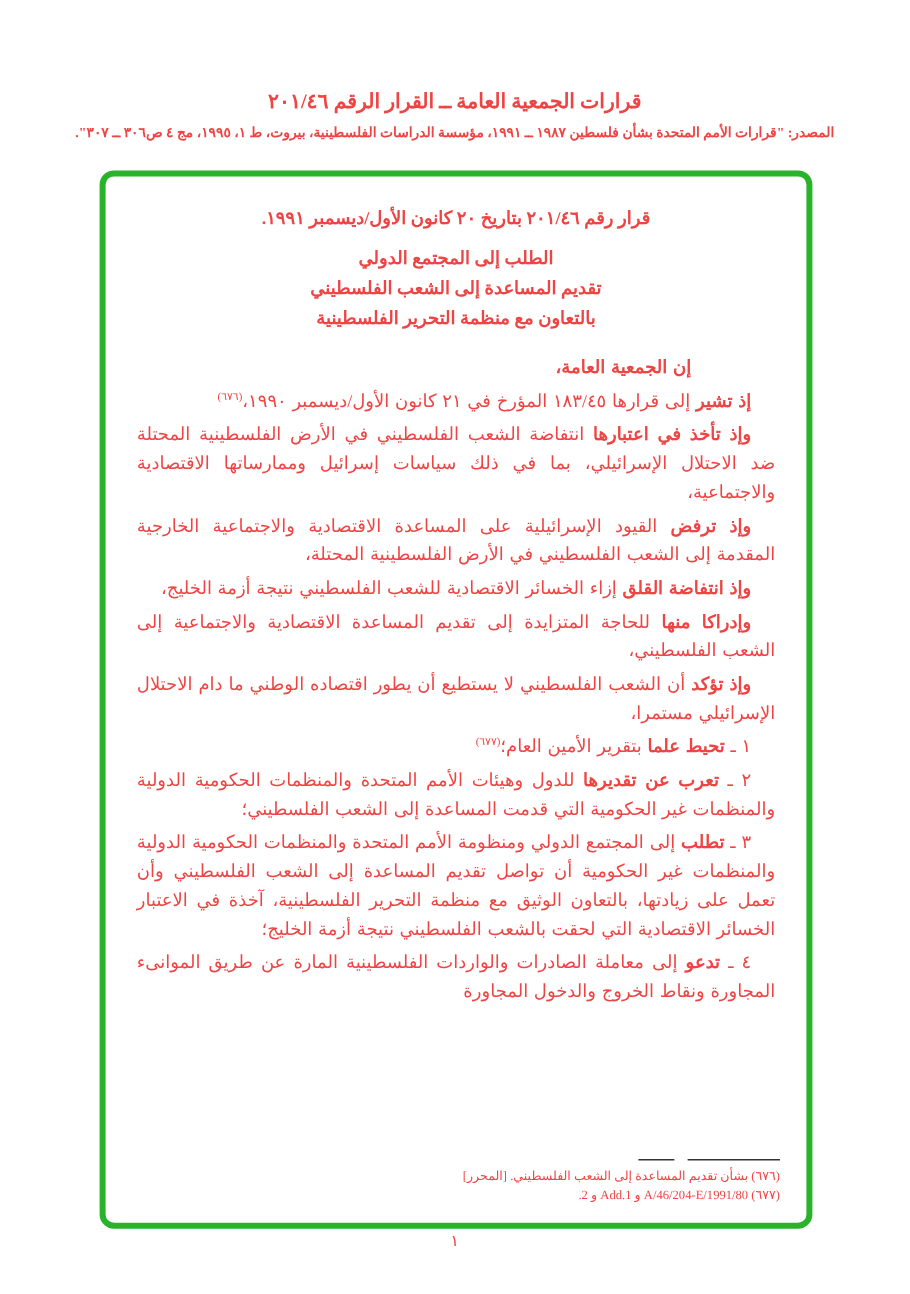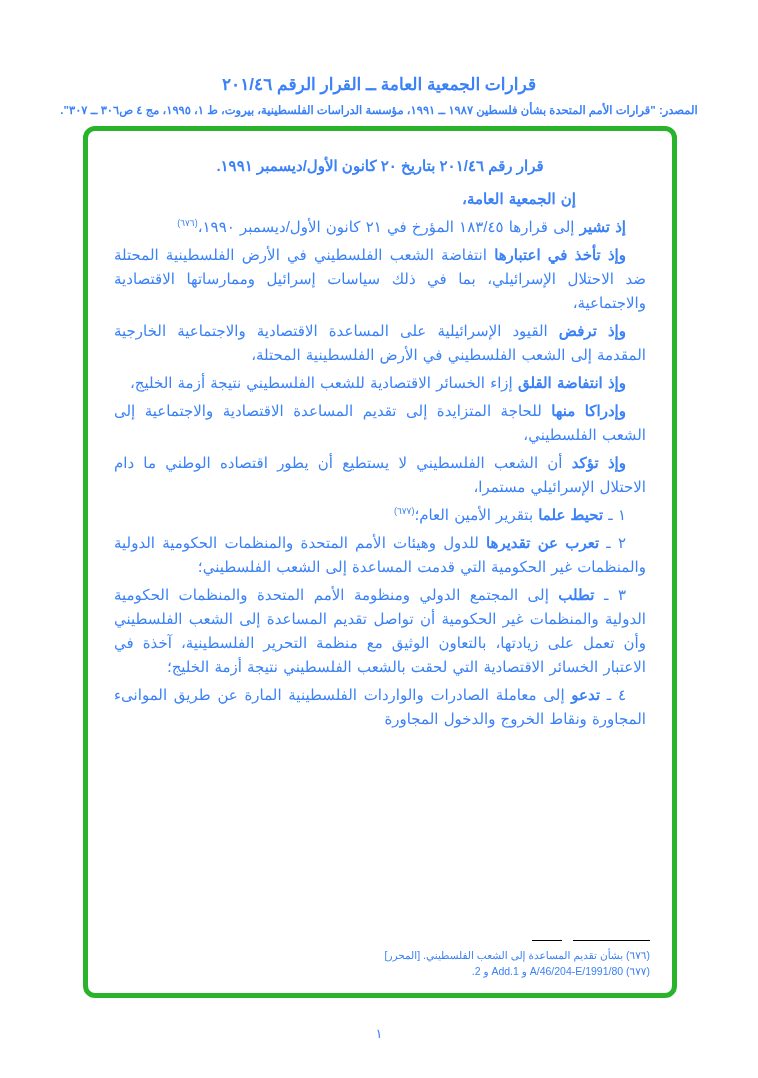--- a/index.html
+++ b/index.html
@@ -1,31 +1,31 @@
 <!DOCTYPE html>
 <html lang="ar" dir="rtl"><head>
 <meta charset="utf-8">
 <style>
   html,body{margin:0;padding:0;background:#ffffff;}
   .page{
     position:relative;width:758px;height:1062px;background:#ffffff;
-    font-family:Liberation Sans, sans-serif;color:#3b82f6;direction:rtl;overflow:hidden;
+    font-family:Liberation Serif, serif;color:#ef4444;direction:rtl;overflow:hidden;
   }
   .doc-title{
     position:absolute;top:74px;left:0;right:0;text-align:center;
     font-size:17px;font-weight:bold;letter-spacing:0;
   }
   .doc-source{
     position:absolute;top:103px;left:12px;right:12px;text-align:center;
     font-size:11.5px;font-weight:bold;white-space:nowrap;
   }
   .res-box{
-    position:absolute;top:126px;left:83px;width:540px;height:832px;
+    position:absolute;top:142px;left:83px;width:540px;height:832px;
     border:5px solid #28b32a;border-radius:12px;
-    padding:14px 22px 16px 22px;overflow:hidden;
+    padding:14px 22px 26px 22px;overflow:hidden;
   }
   .res-heading{
     text-align:center;font-weight:bold;font-size:15px;margin:12px 0 12px 0;
   }
   .res-subtitle{
     text-align:center;font-weight:bold;font-size:15px;line-height:25px;margin:0 0 16px 0;
   }
   .res-subtitle p{margin:0;}
   .res-body{
     font-size:15px;line-height:24px;text-align:justify;word-spacing:1px;
@@ -53,20 +53,25 @@
 <div class="page">
 
   <div class="doc-title">قرارات الجمعية العامة ــ القرار الرقم ٢٠١/٤٦</div>
 
   <div class="doc-source">المصدر: "قرارات الأمم المتحدة بشأن فلسطين ١٩٨٧ ــ ١٩٩١، مؤسسة الدراسات الفلسطينية، بيروت، ط ١، ١٩٩٥، مج ٤ ص٣٠٦ ــ ٣٠٧".</div>
 
   <div class="res-box">
 
     <div class="res-heading">قرار رقم ٢٠١/٤٦ بتاريخ ٢٠ كانون الأول/ديسمبر ١٩٩١.</div>
 
+    <div class="res-subtitle" id="subtitle">
+        <p>الطلب إلى المجتمع الدولي</p>
+        <p>تقديم المساعدة إلى الشعب الفلسطيني</p>
+        <p>بالتعاون مع منظمة التحرير الفلسطينية</p>
+      </div>
 
     <div class="res-body" id="body">
         <p class="para opening"><b>إن الجمعية العامة،</b></p>
         <p class="para"><b>إذ تشير</b> إلى قرارها ١٨٣/٤٥ المؤرخ في ٢١ كانون الأول/ديسمبر ١٩٩٠،<sup>(٦٧٦)</sup></p>
         <p class="para"><b>وإذ تأخذ في اعتبارها</b> انتفاضة الشعب الفلسطيني في الأرض الفلسطينية المحتلة ضد الاحتلال الإسرائيلي، بما في ذلك سياسات إسرائيل وممارساتها الاقتصادية والاجتماعية،</p>
         <p class="para"><b>وإذ ترفض</b> القيود الإسرائيلية على المساعدة الاقتصادية والاجتماعية الخارجية المقدمة إلى الشعب الفلسطيني في الأرض الفلسطينية المحتلة،</p>
         <p class="para"><b>وإذ انتفاضة القلق</b> إزاء الخسائر الاقتصادية للشعب الفلسطيني نتيجة أزمة الخليج،</p>
         <p class="para"><b>وإدراكا منها</b> للحاجة المتزايدة إلى تقديم المساعدة الاقتصادية والاجتماعية إلى الشعب الفلسطيني،</p>
         <p class="para"><b>وإذ تؤكد</b> أن الشعب الفلسطيني لا يستطيع أن يطور اقتصاده الوطني ما دام الاحتلال الإسرائيلي مستمرا،</p>
         <p class="para">١ ـ <b>تحيط علما</b> بتقرير الأمين العام؛<sup>(٦٧٧)</sup></p>

